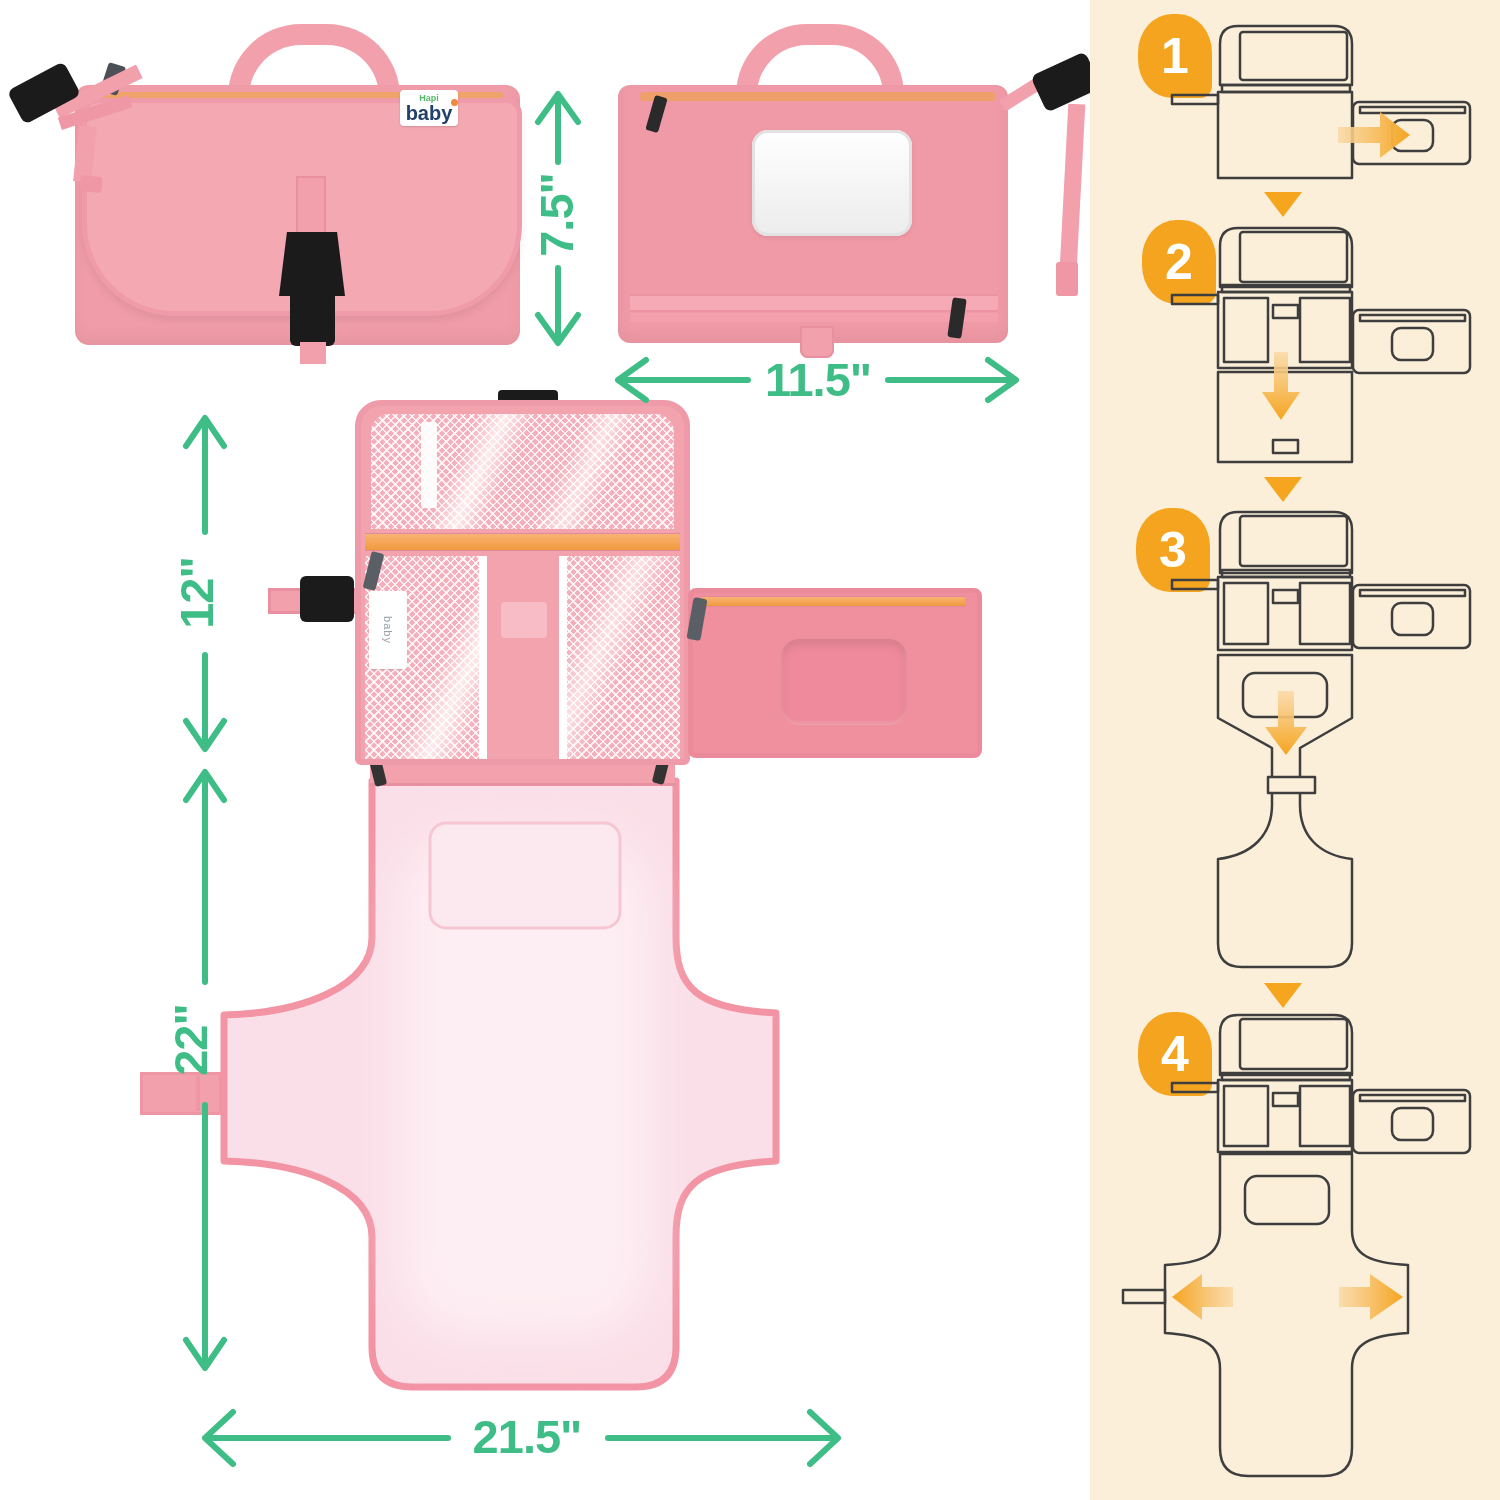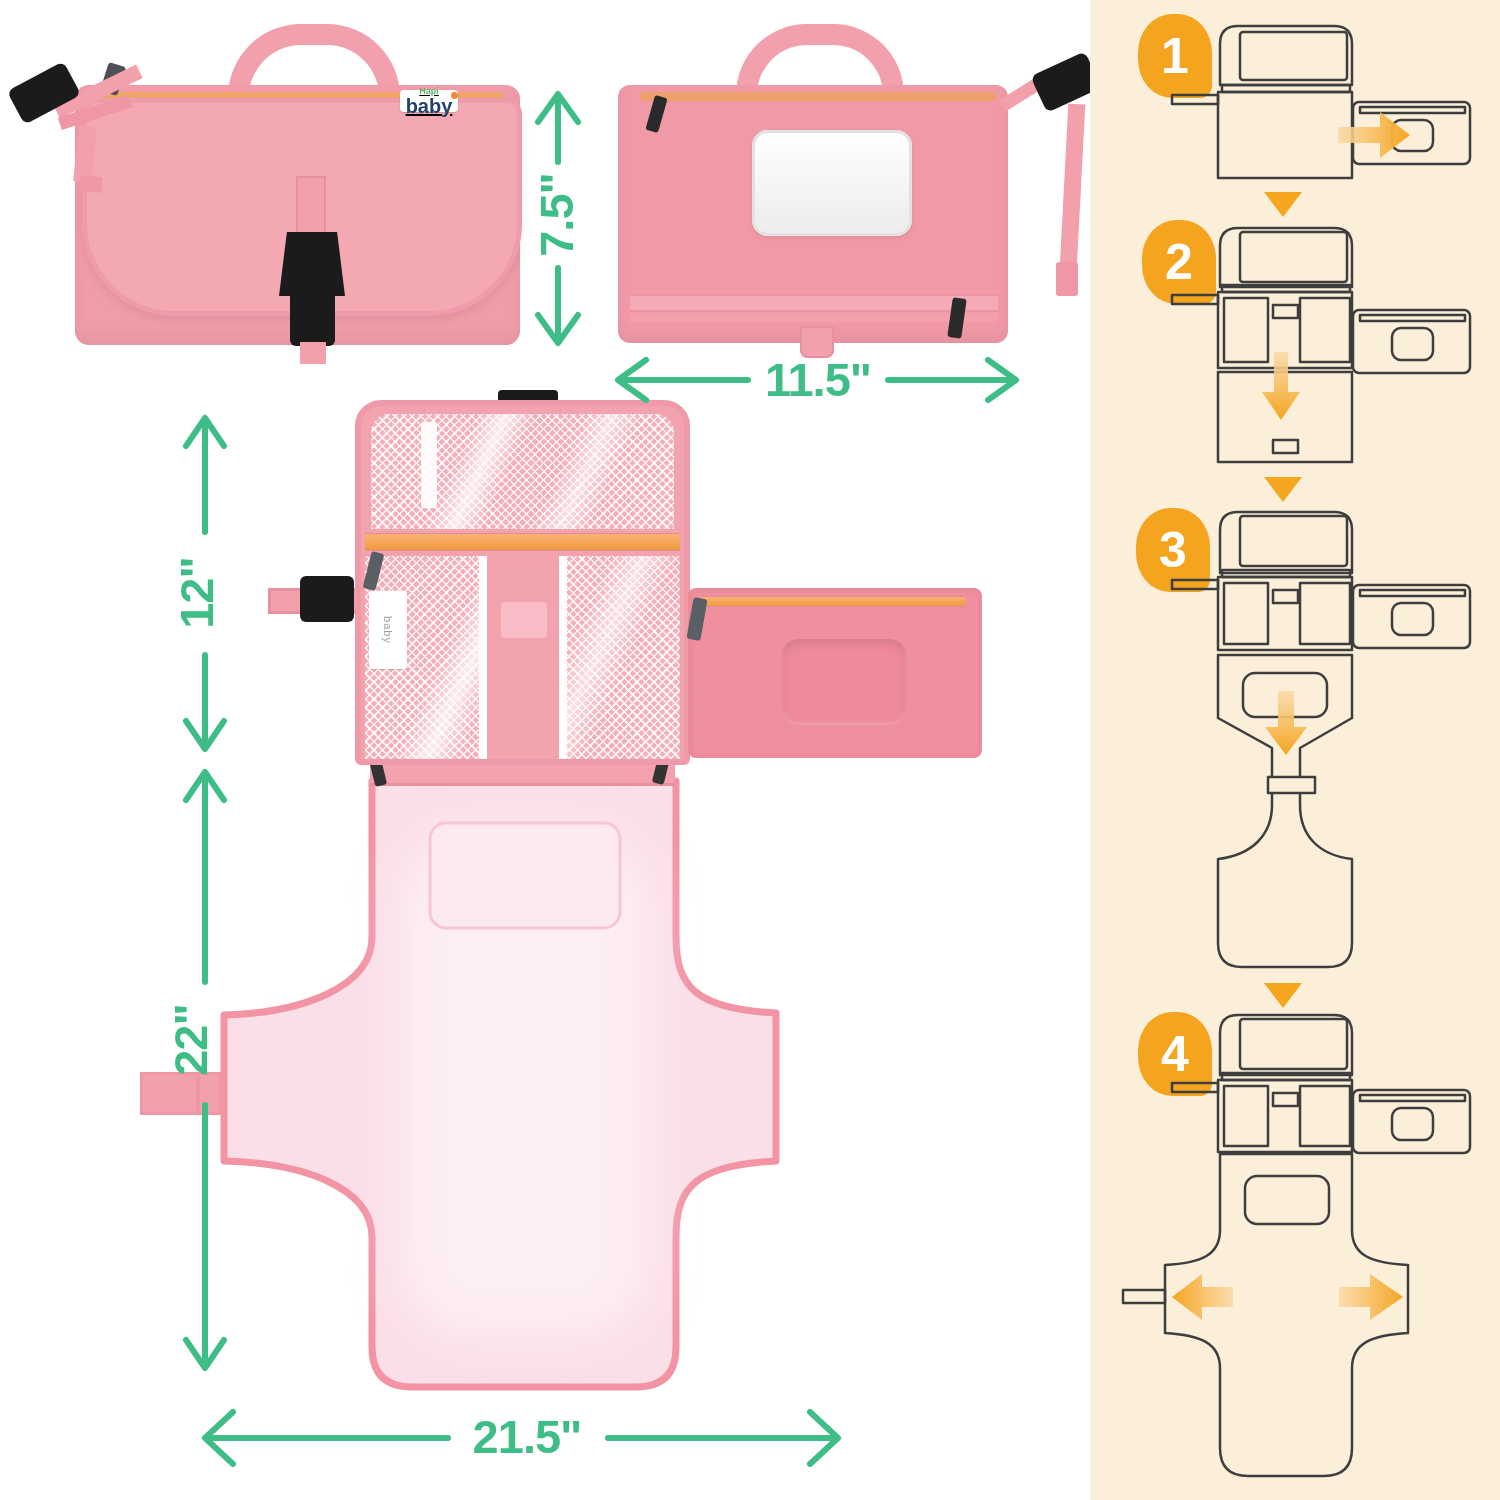--- a/index.html
+++ b/index.html
@@ -49,21 +49,21 @@
 </style>
 </head>
 <body>
 
 <div id="canvas">
 
   <div class="abs handle" style="left:228px;top:24px;width:130px;height:52px;"></div>
   <div class="abs pink-body" style="left:75px;top:85px;width:445px;height:260px;"></div>
   <div class="abs" style="left:95px;top:92px;width:408px;height:6px;background:#F0A469;border-radius:3px;"></div>
   <div class="abs" style="left:82px;top:98px;width:430px;height:208px;background:#F4A8B2;border:5px solid #EF9BA9;border-radius:16px 16px 92px 92px;box-shadow:0 5px 8px rgba(0,0,0,.07);"></div>
-  <div class="abs brand-label" style="left:400px;top:90px;width:58px;height:22px;text-decoration:underline;">
+  <div class="abs brand-label" style="left:400px;top:90px;width:58px;height:36px;">
     <span class="l1">Hapi</span>
     <span class="l2">baby</span>
   </div>
 
   <div class="abs strap" style="left:296px;top:176px;width:30px;height:62px;box-shadow:inset 0 0 0 2px #E890A0;"></div>
   <div class="abs blackpart" style="left:279px;top:232px;width:66px;height:64px;clip-path:polygon(12% 0,88% 0,100% 100%,0 100%);"></div>
   <div class="abs blackpart" style="left:290px;top:290px;width:45px;height:56px;border-radius:6px;"></div>
   <div class="abs strap" style="left:300px;top:342px;width:26px;height:22px;"></div>
 
   <div class="abs gray-pull" style="left:104px;top:64px;width:18px;height:30px;transform:rotate(18deg);"></div>

